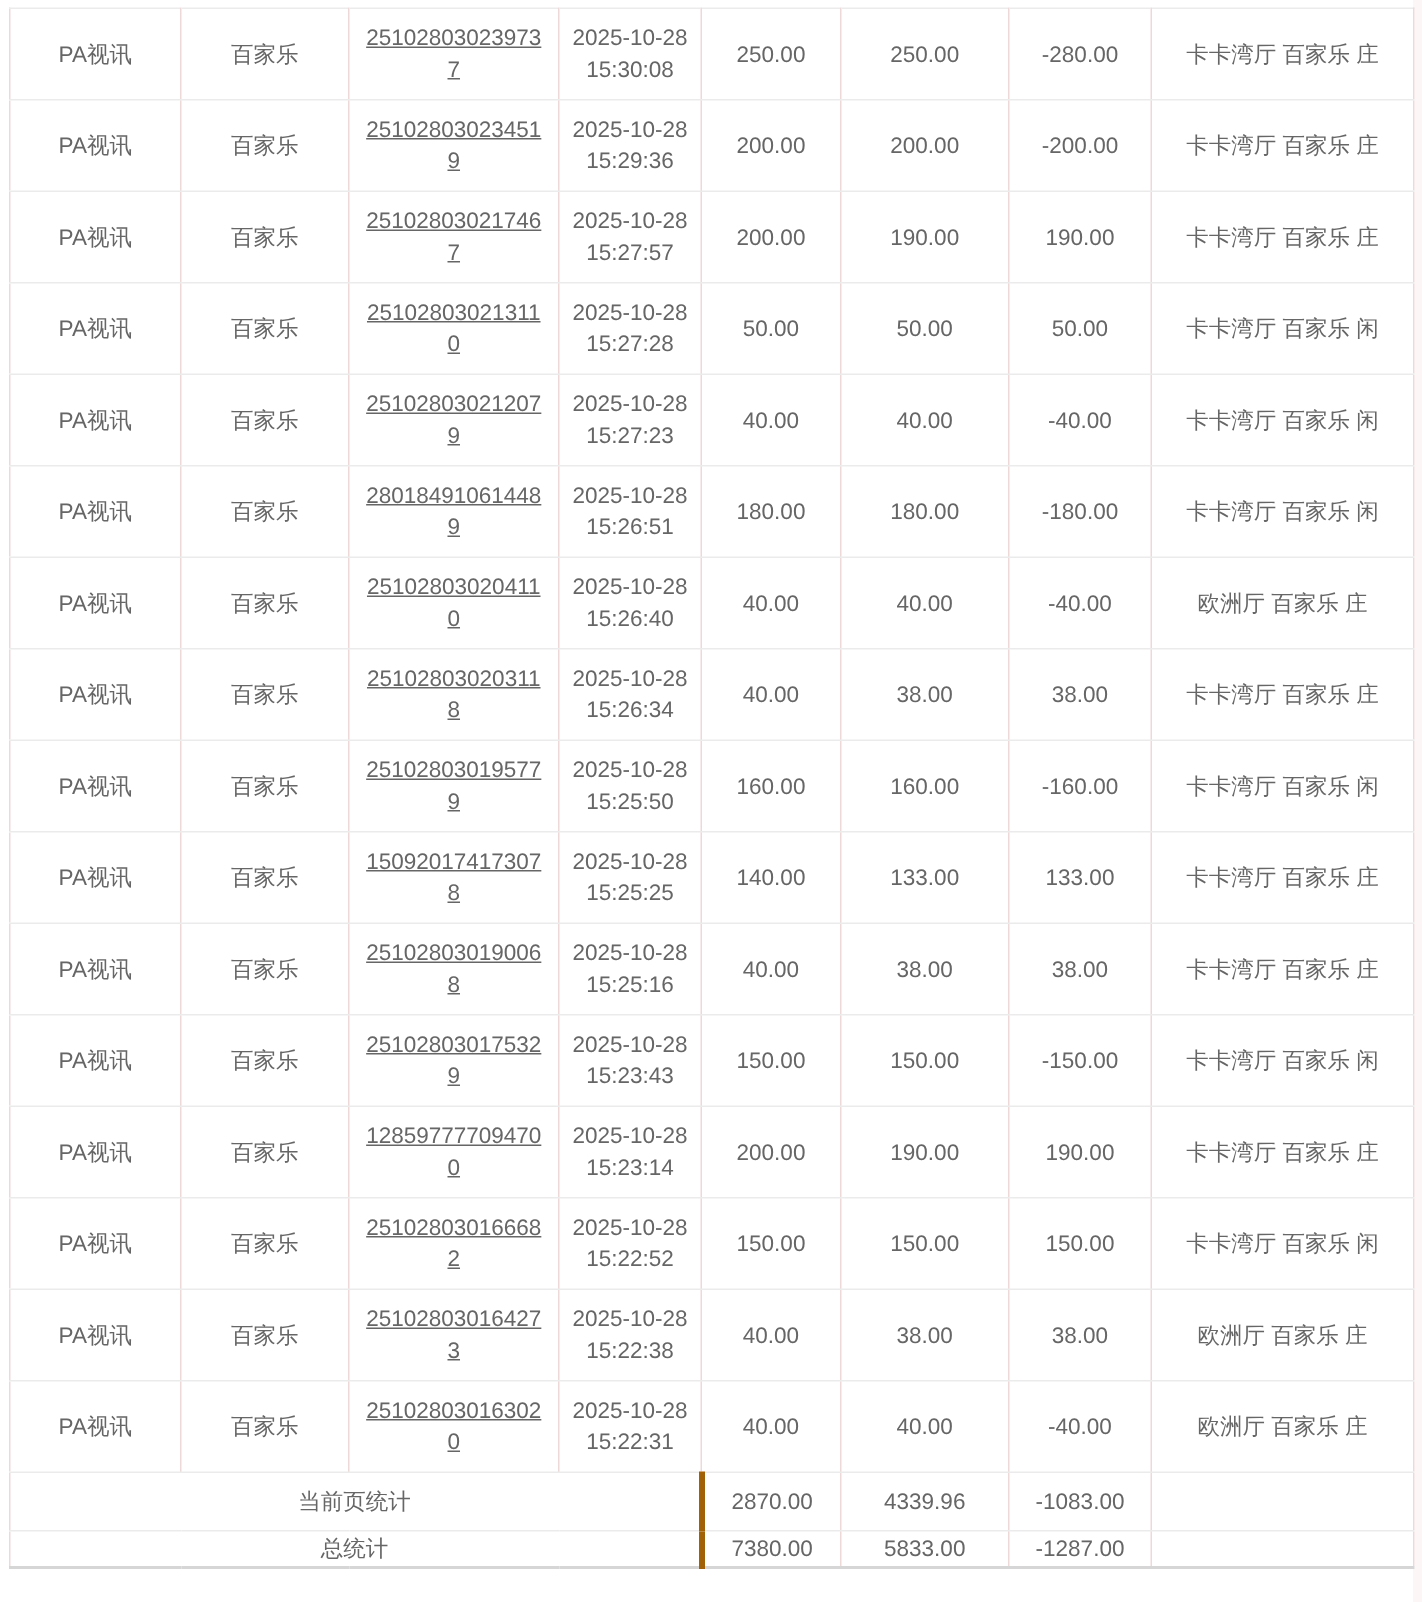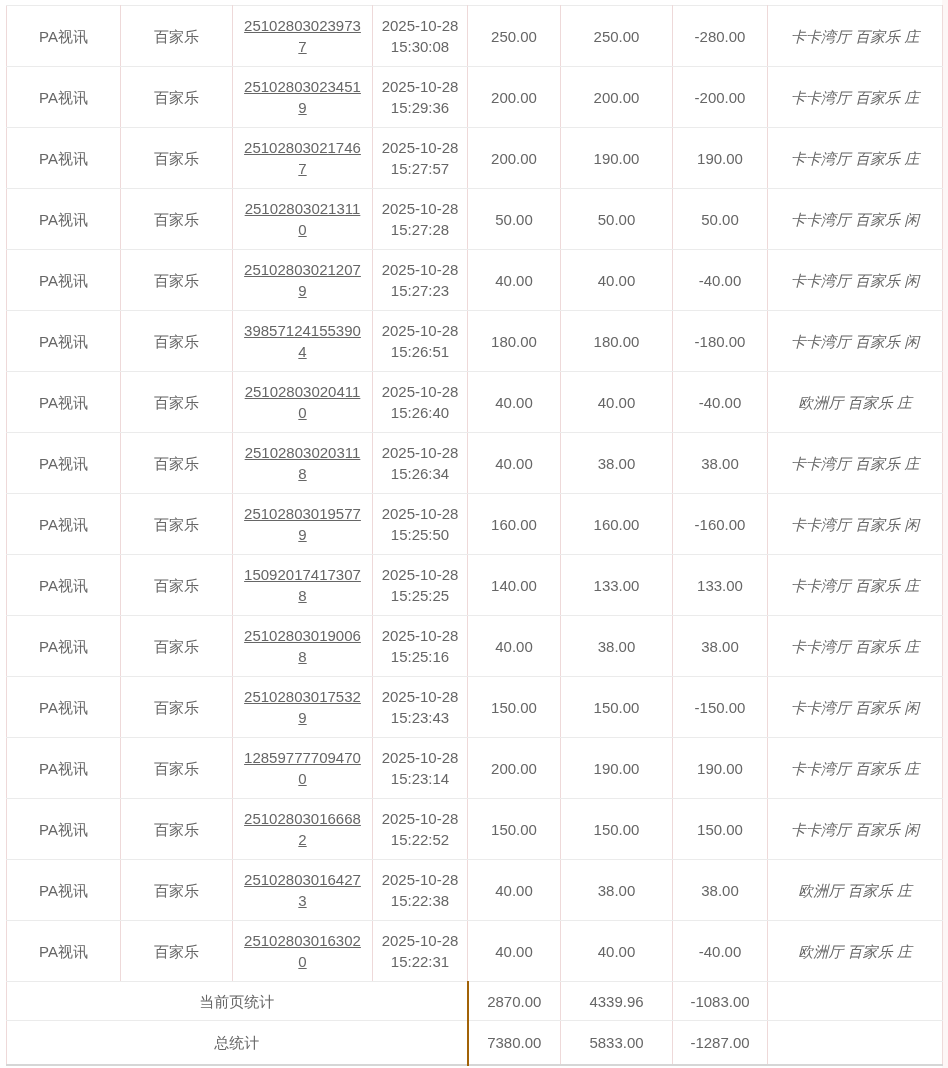--- a/index.html
+++ b/index.html
@@ -32,30 +32,30 @@
 
   table.records td {
     border-right: 1px solid #eed9d9;
     border-bottom: 1px solid #ebebeb;
     text-align: center;
     vertical-align: middle;
     padding: 0 4px;
     word-break: break-all;
     overflow: hidden;
   }
-  table.records td:last-child { border-right: none; font-style: italic; }
+  table.records td:last-child { border-right: none; }
 
   tbody.data-rows tr { height: 61px; }
 
   
   table.records td.c2 { padding: 0 10px; text-decoration: underline; }
 
   tr.summary-row { height: 39px; }
-  tr.summary-row:last-child { height: 44px; }
-  tr.summary-row td.sum-label { border-right: 2px solid #a16207; }
+  tr.summary-row:last-child { height: 24px; }
+  tr.summary-row td.sum-label { border-right: 4px solid #a16207; }
 </style>
 </head>
 <body>
 
 <div class="page">
   <table class="records">
     <colgroup>
       <col style="width:114px">
       <col style="width:112px">
       <col style="width:140px">
@@ -112,21 +112,21 @@
           <td class="c2">251028030212079</td>
           <td class="c3">2025-10-28 15:27:23</td>
           <td class="c4">40.00</td>
           <td class="c5">40.00</td>
           <td class="c6">-40.00</td>
           <td class="c7">卡卡湾厅 百家乐 闲</td>
         </tr>
         <tr>
           <td class="c0">PA视讯</td>
           <td class="c1">百家乐</td>
-          <td class="c2">398571241553904</td>
+          <td class="c2">280184910614489</td>
           <td class="c3">2025-10-28 15:26:51</td>
           <td class="c4">180.00</td>
           <td class="c5">180.00</td>
           <td class="c6">-180.00</td>
           <td class="c7">卡卡湾厅 百家乐 闲</td>
         </tr>
         <tr>
           <td class="c0">PA视讯</td>
           <td class="c1">百家乐</td>
           <td class="c2">251028030204110</td>

